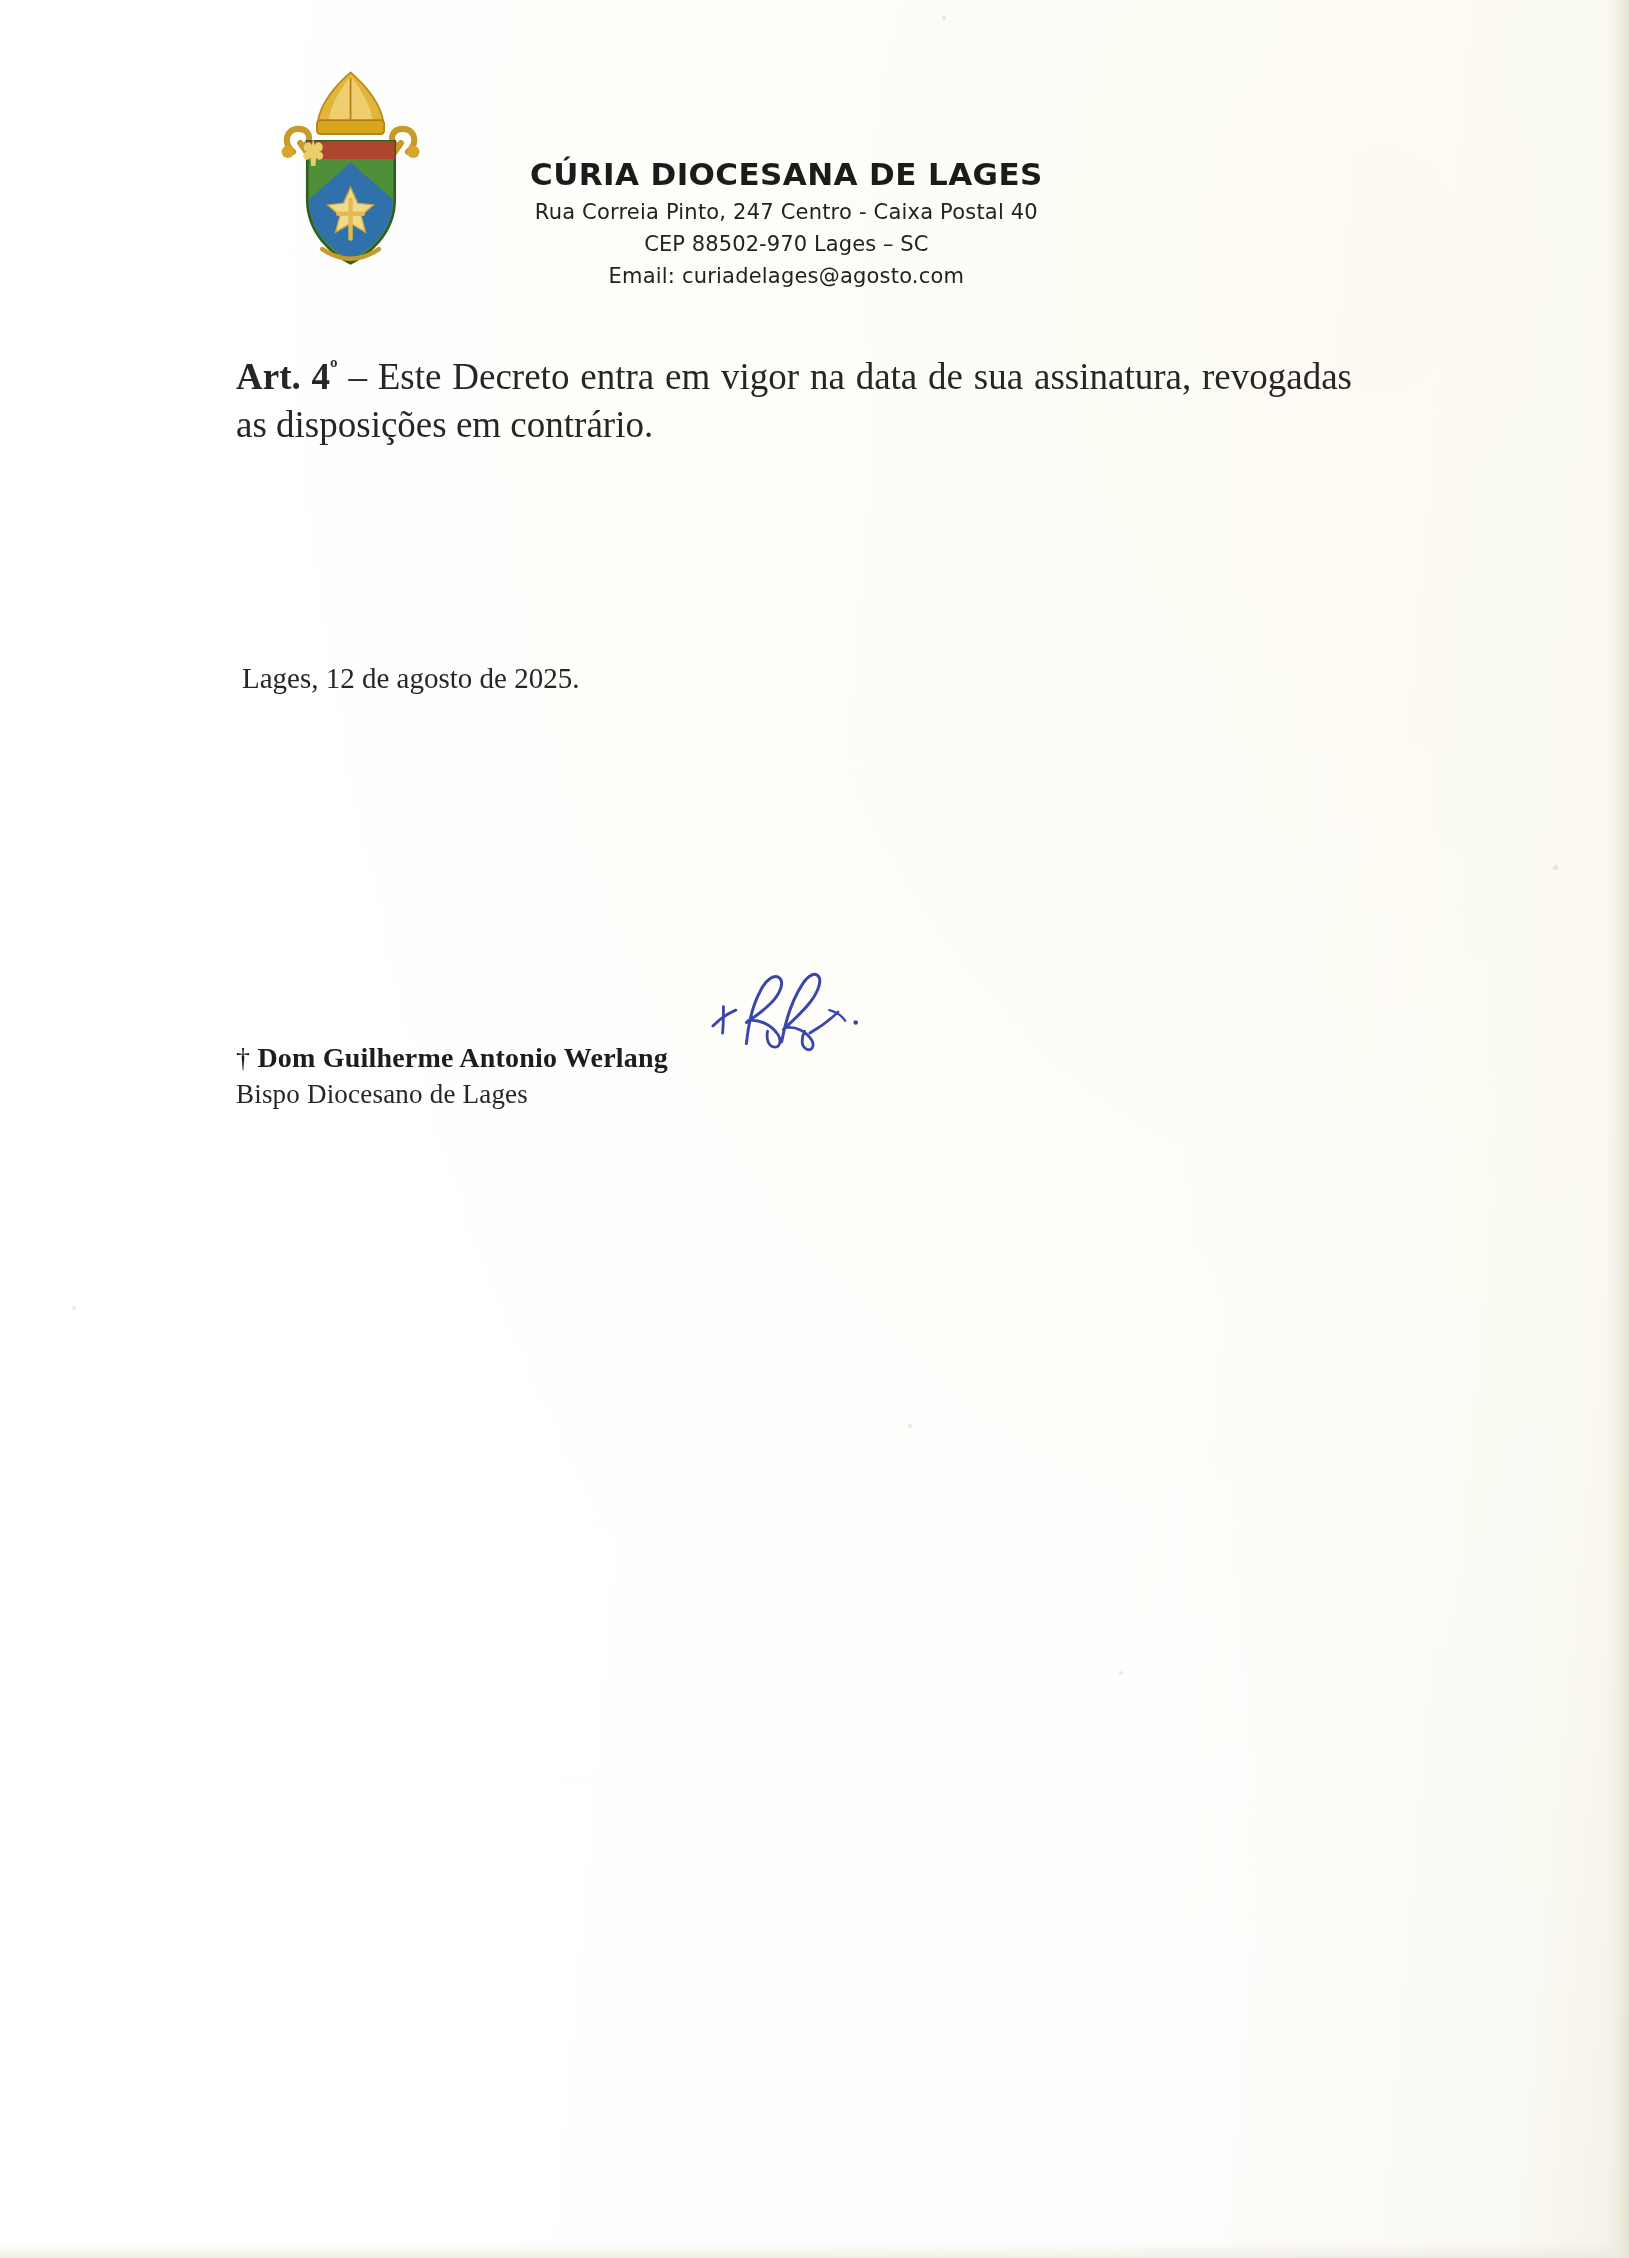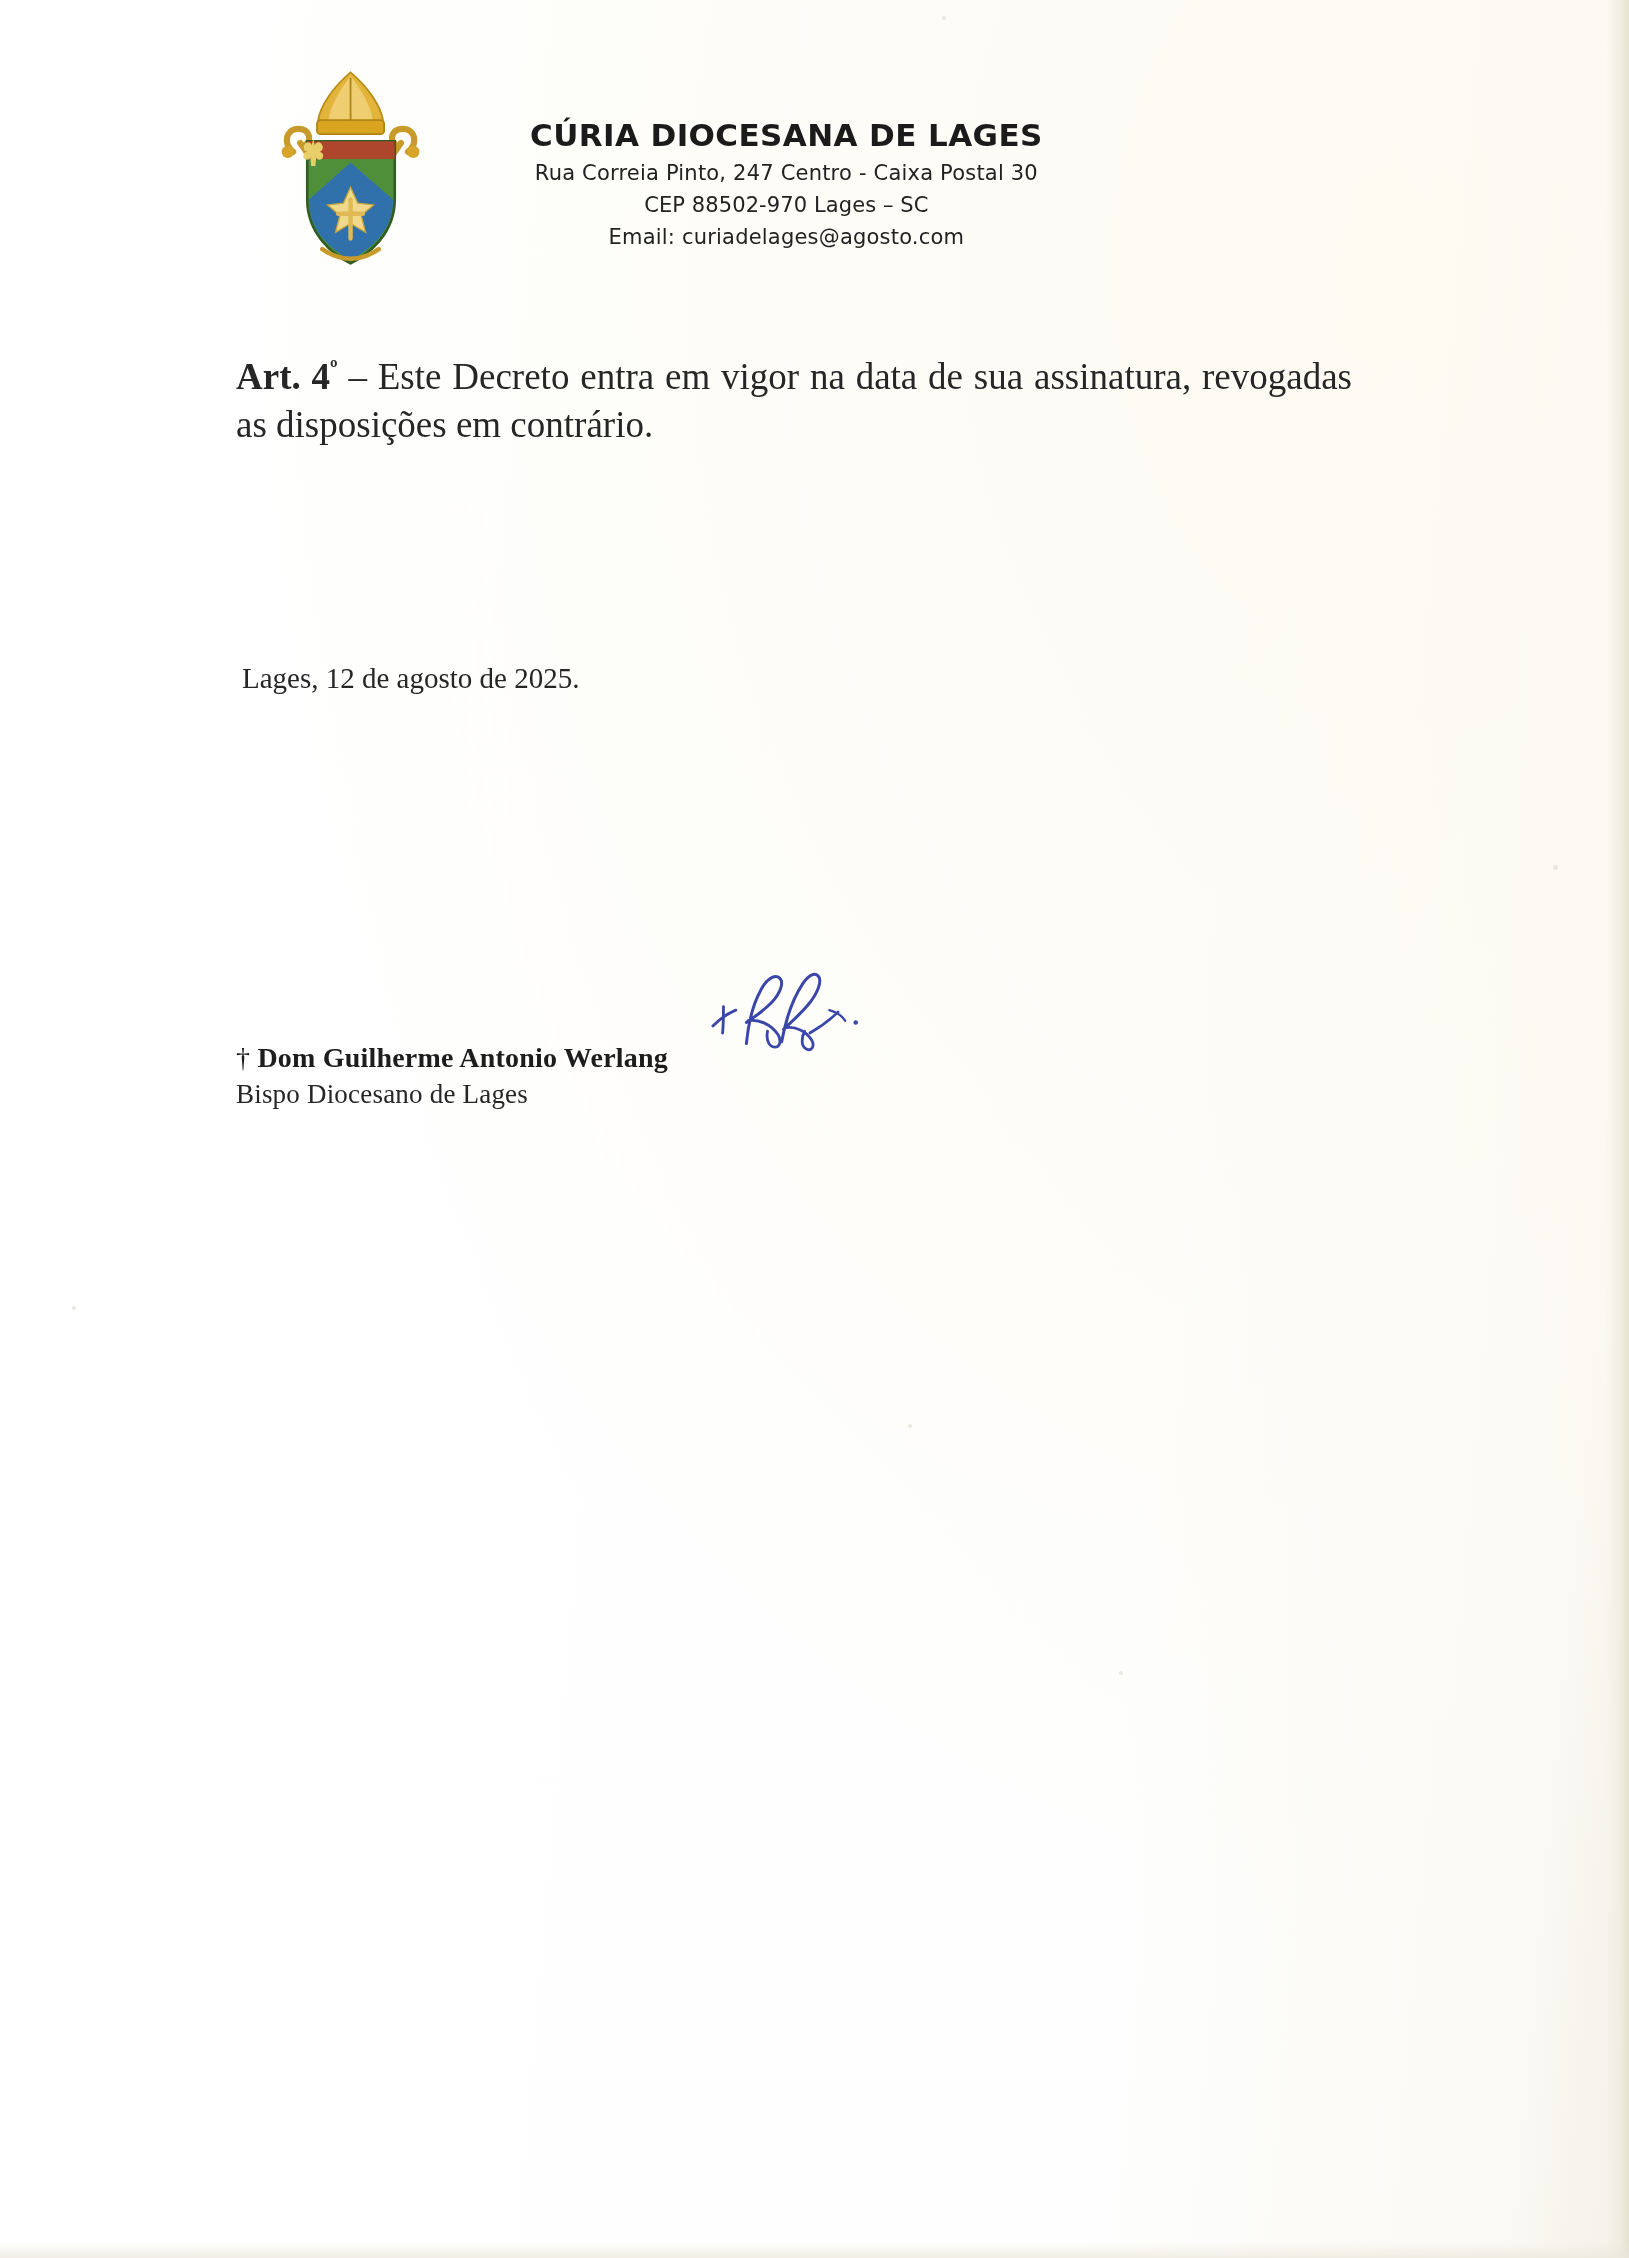--- a/index.html
+++ b/index.html
@@ -43,21 +43,21 @@
     opacity: .55;
   }
 
   
   .letterhead {
     position: absolute;
     left: 0;
     top: 62px;
     width: 100%;
     display: flex;
-    align-items: center;
+    align-items: flex-end;
     justify-content: flex-start;
     padding-left: 256px;
     box-sizing: border-box;
   }
   .crest {
     width: 190px;
     height: 221px;
     position: relative;
     flex: 0 0 auto;
     margin-top: 5.3px;
@@ -194,21 +194,21 @@
           <path d="M107 136 l8 18 l18 2 l-14 12 l5 19 l-17 -10 l-17 10 l5 -19 l-14 -12 l18 -2 Z" fill="#f0d98a" stroke="#c8a53c" stroke-width="1.5"></path>
           <path d="M107 150 v44 M93 166 h28" stroke="#e0bb55" stroke-width="5" stroke-linecap="round"></path>
         </g>
 
         <path d="M75 206 q32 22 64 0" fill="none" stroke="#c79a2a" stroke-width="5" stroke-linecap="round"></path>
       </svg>
     </div>
 
     <div class="head-text">
       <div class="org-name">CÚRIA DIOCESANA DE LAGES</div>
-      <div class="addr-line">Rua Correia Pinto, 247 Centro - Caixa Postal 30</div>
+      <div class="addr-line">Rua Correia Pinto, 247 Centro - Caixa Postal 40</div>
       <div class="addr-line l2">CEP 88502-970 Lages – SC</div>
       <div class="addr-line">Email: curiadelages@agosto.com</div>
     </div>
   </header>
 
   <main class="doc-body">
 
     <p class="para">
       <span class="article-label"><span>Art. 4</span><sup>º</sup></span><span> – Este Decreto entra em vigor na data de sua assinatura, revogadas as disposições em contrário.</span>
     </p>

